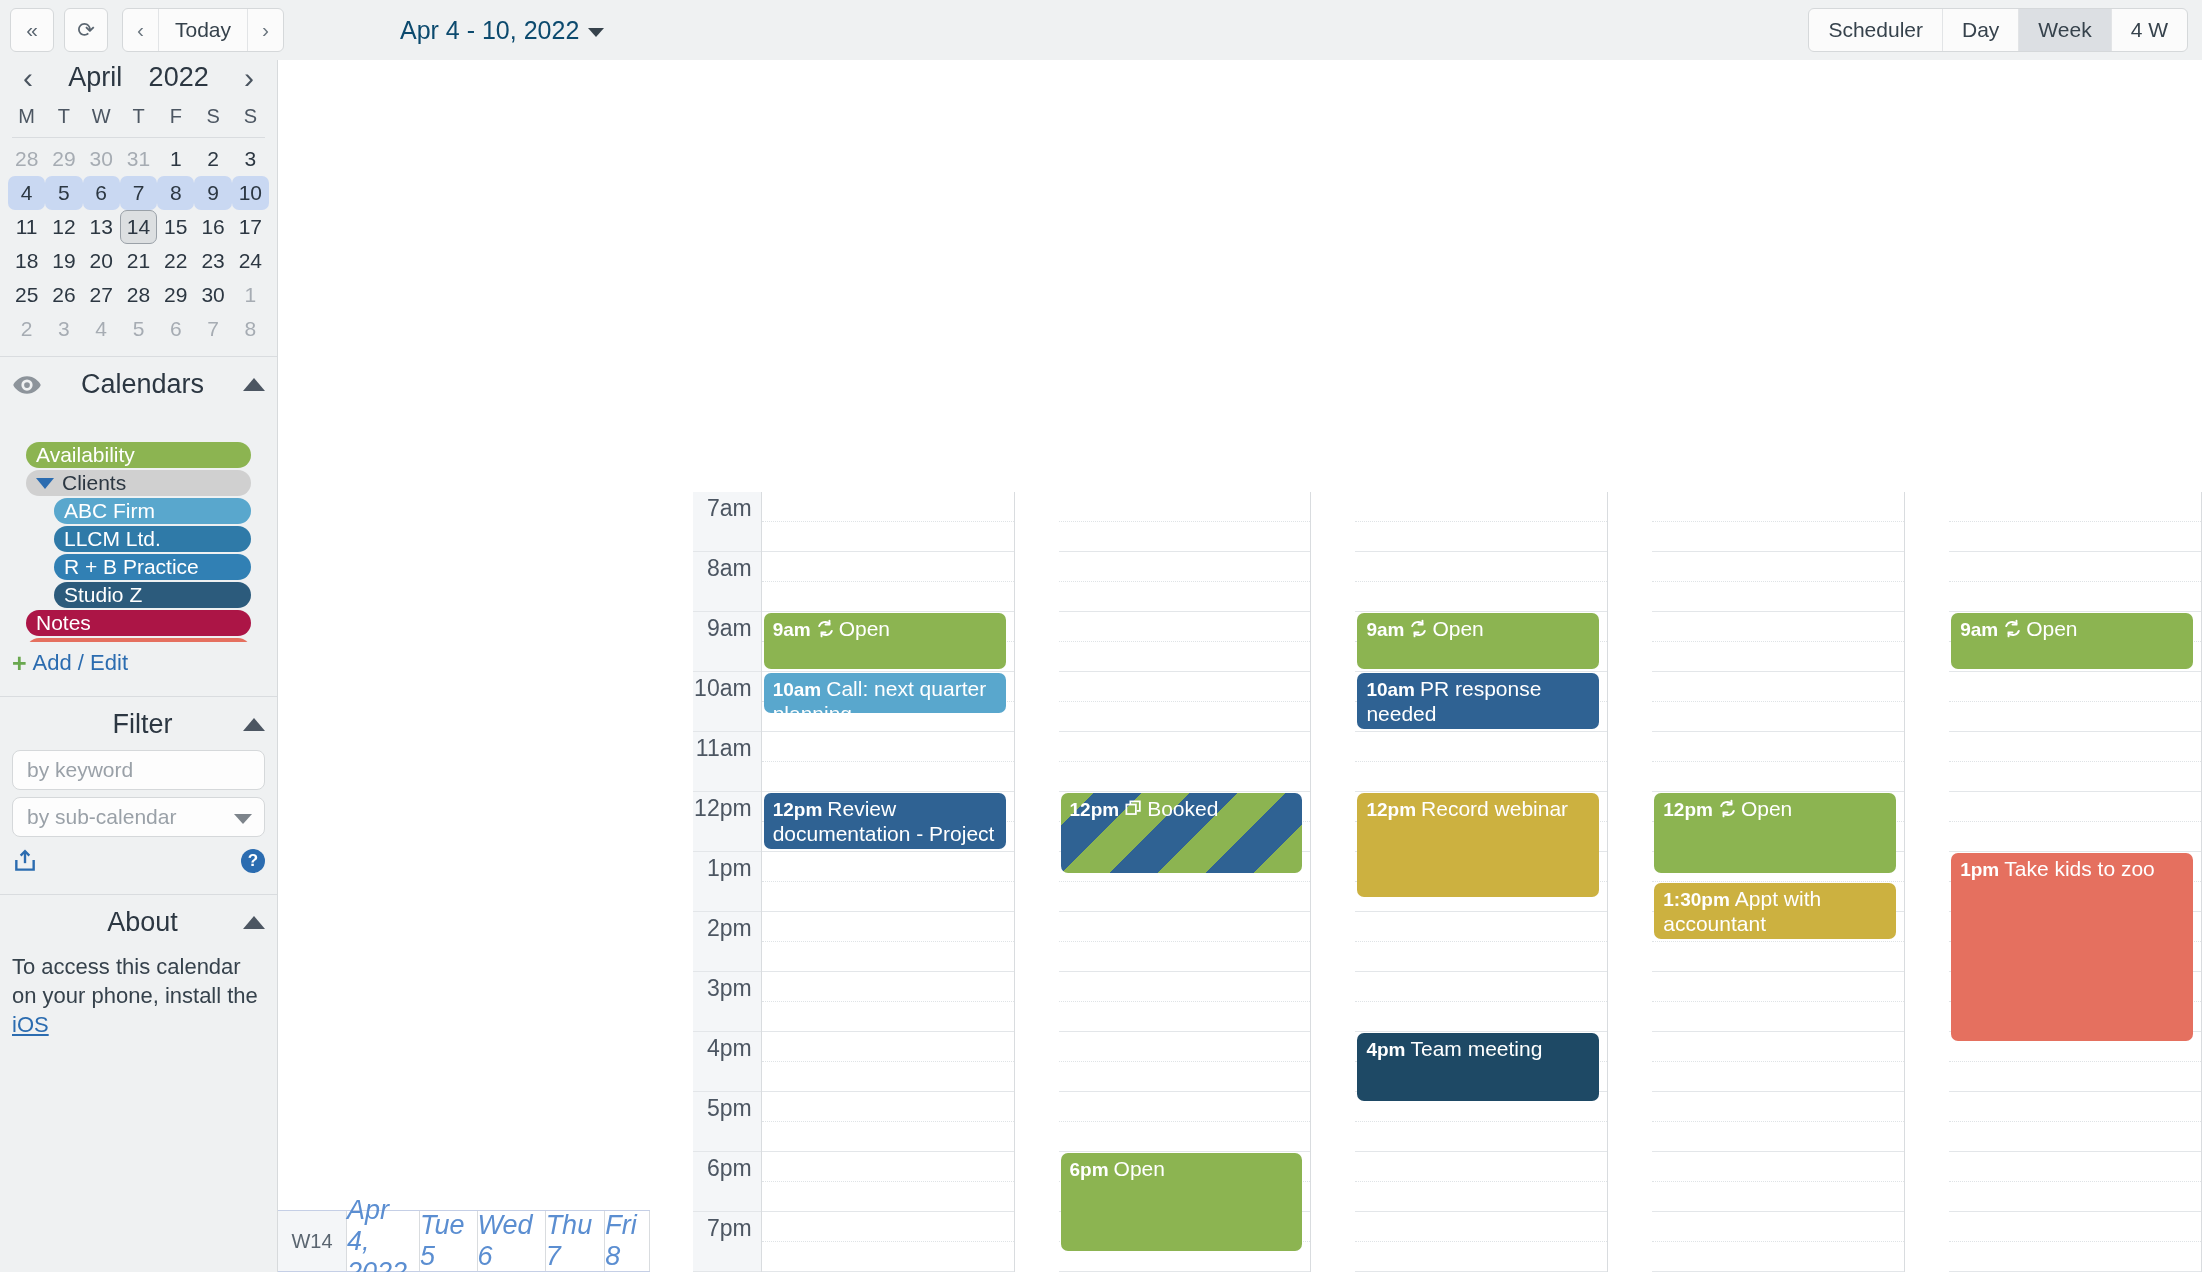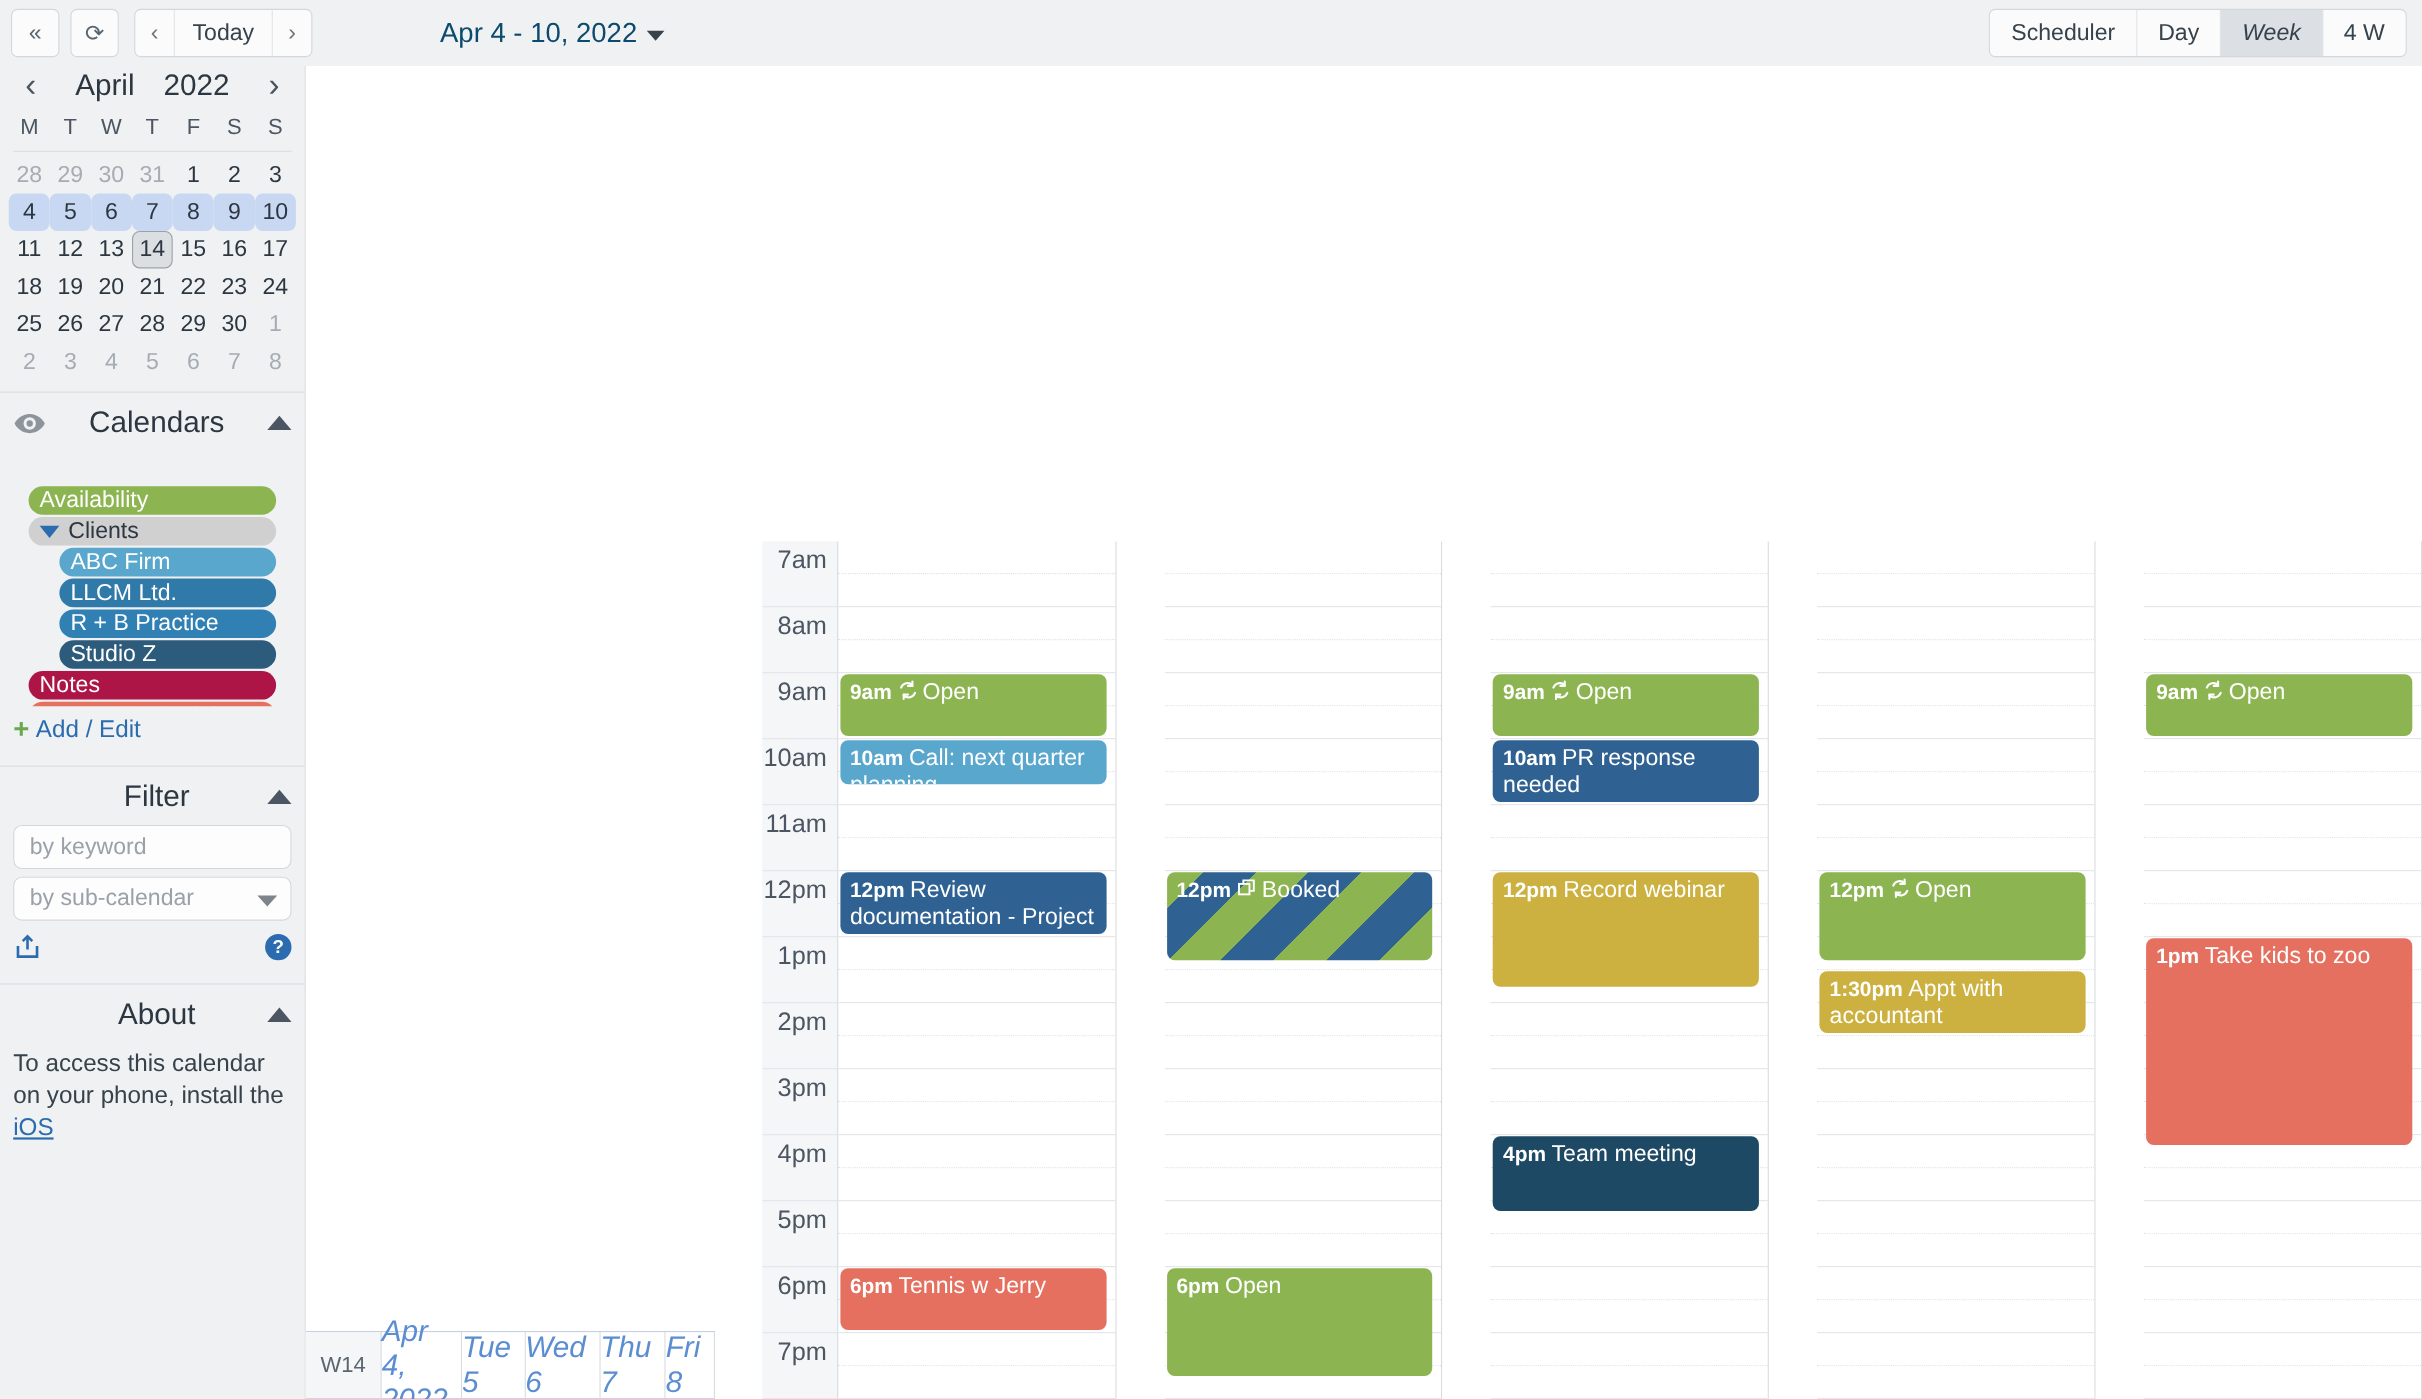--- a/index.html
+++ b/index.html
@@ -76,21 +76,21 @@
     align-items: center;
     justify-content: center;
     padding: 0 16px;
     font-size: 21px;
     color: #36424c;
     cursor: pointer;
     border-right: 1px solid #e2e4e6;
     white-space: nowrap;
   }
   .btn-grp > div:last-child { border-right: none; }
-  .btn-grp > div.sel { background: #dcdfe3; font-style: italic; }
+  .btn-grp > div.sel { background: #dcdfe3; }
   .btn-grp > div.icon-only { color: #6b767f; padding: 0 14px; }
 
   .range-label {
     font-size: 25px;
     color: #0c4a6e;
     display: flex;
     align-items: center;
     gap: 9px;
     cursor: pointer;
     white-space: nowrap;
@@ -648,21 +648,20 @@
               <div class="hr-cell"></div>
               <div class="hr-cell"></div>
               <div class="ev" style="top: 121px; height: 56px; background: rgb(140, 180, 81);"><span class="t">9am</span><span class="ric"><svg width="19" height="19" viewBox="0 0 24 24" fill="none" stroke="#fff" stroke-width="2.4" stroke-linecap="round">
                     <path d="M4 9a8 8 0 0 1 13-3"></path>
                     <path d="M20 15a8 8 0 0 1-13 3"></path>
                     <path d="M17 2v5h-5"></path>
                     <path d="M7 22v-5h5"></path>
                   </svg></span><span class="ttl">Open</span></div>
               <div class="ev" style="top: 181px; height: 40px; background: rgb(89, 167, 205);"><span class="t">10am</span><span class="ttl">Call: next quarter planning</span></div>
               <div class="ev" style="top: 301px; height: 56px; background: rgb(47, 98, 147);"><span class="t">12pm</span><span class="ttl">Review documentation - Project C</span></div>
-              <div class="ev" style="top: 661px; height: 56px; background: rgb(229, 112, 95);"><span class="t">6pm</span><span class="ttl">Tennis w Jerry</span></div>
             </div>
             <div class="dcol">
               <div class="hr-cell"></div>
               <div class="hr-cell"></div>
               <div class="hr-cell"></div>
               <div class="hr-cell"></div>
               <div class="hr-cell"></div>
               <div class="hr-cell"></div>
               <div class="hr-cell"></div>
               <div class="hr-cell"></div>

